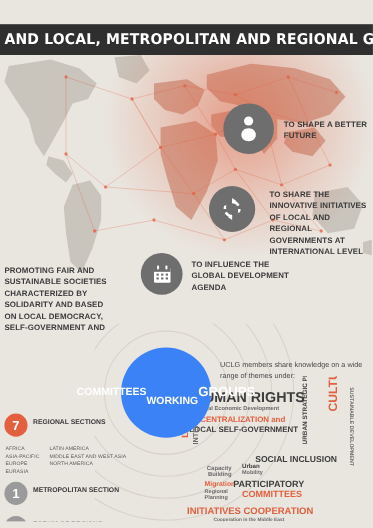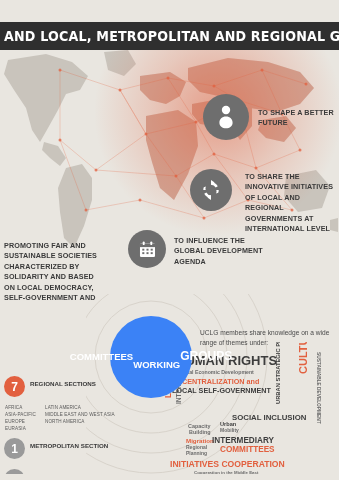--- a/index.html
+++ b/index.html
@@ -318,21 +318,21 @@
         <span style="font-size: 7.2px; color: rgb(226, 96, 63); left: 22px; top: 36px;">DECENTRALIZATION and</span>
         <span style="font-size: 7.2px; color: rgb(61, 61, 61); left: 22px; top: 45px;">LOCAL SELF-GOVERNMENT</span>
         <span style="font-size: 7.8px; color: rgb(61, 61, 61); left: 34px; top: 72px; padding-left: 48px;">SOCIAL INCLUSION</span>
         <span style="font-size: 5.4px; color: rgb(107, 107, 107); left: 38px; top: 82px;">Capacity</span>
         <span style="font-size: 5.4px; color: rgb(107, 107, 107); left: 39px; top: 88px;">Building</span>
         <span style="font-size: 5.6px; color: rgb(61, 61, 61); left: 70px; top: 80px;">Urban</span>
         <span style="font-size: 5px; color: rgb(107, 107, 107); left: 70px; top: 86px;">Mobility</span>
         <span style="font-size: 6.2px; color: rgb(226, 96, 63); left: 36px; top: 96px;">Migration</span>
         <span style="font-size: 5px; color: rgb(107, 107, 107); left: 36px; top: 103px;">Regional</span>
         <span style="font-size: 5px; color: rgb(107, 107, 107); left: 36px; top: 109px;">Planning</span>
-        <span style="font-size: 8.2px; color: rgb(61, 61, 61); left: 62px; top: 95px;">INTERMEDIARY</span>
+        <span style="font-size: 8.2px; color: rgb(61, 61, 61); left: 62px; top: 95px;">PARTICIPATORY</span>
         <span style="font-size: 8.2px; color: rgb(226, 96, 63); left: 70px; top: 104px;">COMMITTEES</span>
         <span style="font-size: 8.6px; color: rgb(226, 96, 63); left: 20px; top: 118px;">INITIATIVES COOPERATION</span>
         <span style="font-size: 4.4px; color: rgb(107, 107, 107); left: 44px; top: 129px;">Cooperation in the Middle East</span>
         <span style="font-size: 8.4px; color: rgb(226, 96, 63); left: 14px; top: 56px; transform: rotate(-90deg); transform-origin: left top;">LOCAL FINANCES</span>
         <span style="font-size: 6.6px; color: rgb(107, 107, 107); left: 26px; top: 62px; transform: rotate(-90deg); transform-origin: left top;">INTERMEDIARY CITIES</span>
         <span style="font-size: 5.8px; color: rgb(61, 61, 61); left: 126px; top: 62px; transform: rotate(-90deg); transform-origin: left top;">URBAN STRATEGIC PLANNING</span>
         <span style="font-size: 11px; color: rgb(226, 96, 63); left: 148px; top: 32px; transform: rotate(-90deg); transform-origin: left top;">CULTURE</span>
         <span style="font-size: 4.8px; color: rgb(107, 107, 107); left: 170px; top: 10px; transform: rotate(90deg); transform-origin: left top;">SUSTAINABLE DEVELOPMENT</span>
       </div>
   </div>

